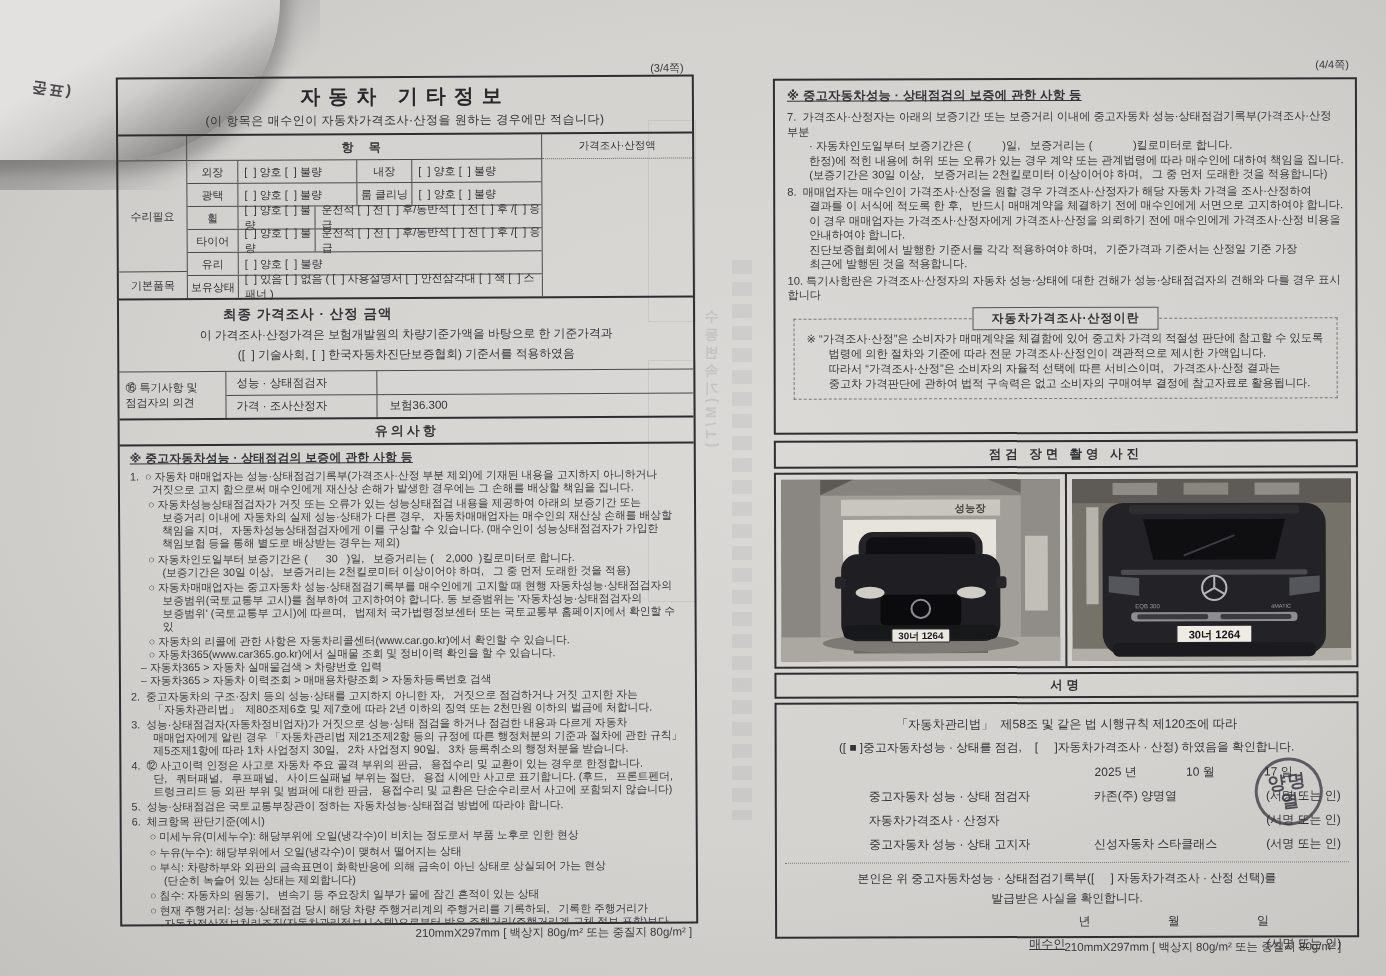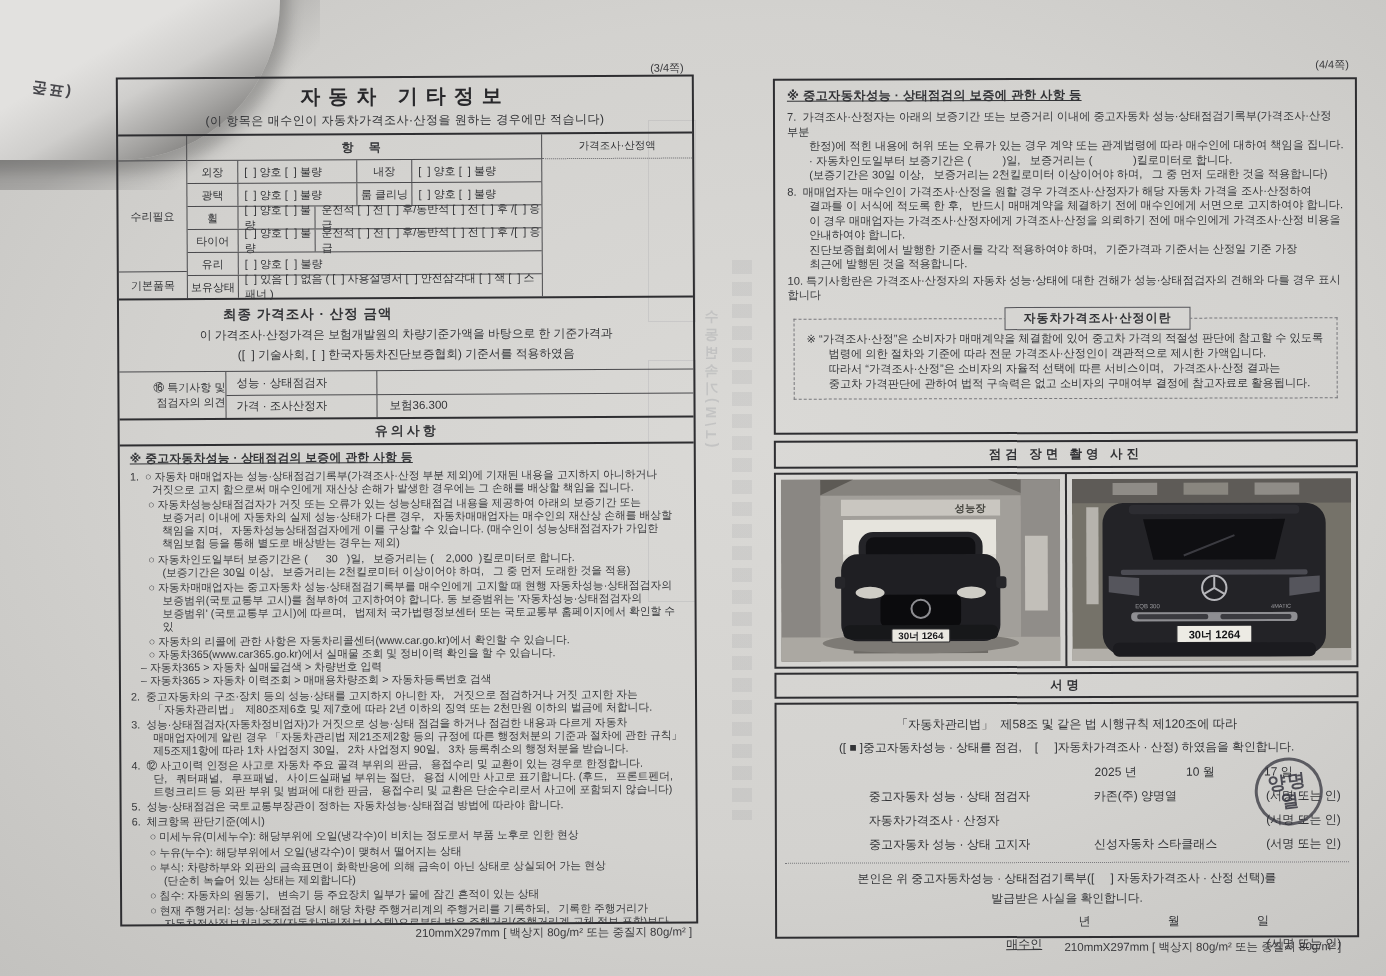--- a/index.html
+++ b/index.html
@@ -56,21 +56,21 @@
     border-left:1px solid #4a4a4d;border-right:1px solid #4a4a4d;}
   .cvx{flex:1;padding-left:6px;align-self:stretch;display:flex;align-items:center;}
   .pcol{width:150px;border-left:1px solid #4a4a4d;display:flex;flex-direction:column;}
   .ph{height:24px;display:flex;align-items:center;justify-content:center;
     border-bottom:1px dotted #66666a;font-size:10.5px;}
   .final{border-bottom:1px solid #4a4a4d;padding:6px 0 7px;}
   .final-h{font-weight:bold;font-size:13.5px;margin-left:104px;letter-spacing:1px;}
   .final-l{text-align:center;font-size:11.8px;margin-top:4px;white-space:pre-wrap;}
   .opinion{display:flex;border-bottom:2px solid #2e2e31;font-size:11px;height:46px;}
   .op-label{width:100px;border-right:1px solid #4a4a4d;display:flex;flex-direction:column;
-    justify-content:center;padding-left:6px;line-height:1.35;align-items:flex-end;}
+    justify-content:center;padding-left:6px;line-height:1.35;}
   .op-rows{flex:1;display:flex;flex-direction:column;}
   .op-row{flex:1;display:flex;align-items:center;}
   .op-row + .op-row{border-top:1px solid #4a4a4d;}
   .op-k{width:140px;padding-left:10px;align-self:stretch;display:flex;align-items:center;
     border-right:1px solid #4a4a4d;font-size:11.5px;}
   .op-v{padding-left:12px;font-size:11.5px;}
   .nh{height:24px;border-bottom:2px solid #2e2e31;display:flex;align-items:center;
     justify-content:center;font-weight:bold;font-size:13px;letter-spacing:3px;}
   .notice{flex:1;padding:5px 8px 2px 10px;overflow:hidden;}
   .nt{font-weight:bold;font-size:11.8px;text-decoration:underline;margin-bottom:3px;letter-spacing:.3px;}
@@ -82,21 +82,21 @@
   .gap{margin-top:2px;}
   
   .rp-box1{left:16px;top:34px;width:580px;height:352px;}
   .warr{padding:7px 10px 0 12px;}
   .warr .nt{font-size:12.3px;margin-bottom:5px;}
   .warr .ln{font-size:11.2px;line-height:14.5px;}
   .def-box{position:relative;border:1px dashed #77777b;margin:16px 18px 0;
     padding:12px 12px 7px;}
   .def-title{position:absolute;top:-12px;left:50%;transform:translateX(-50%);
     border:1px solid #55555a;background:#d6d5d2;padding:2px 18px;font-weight:bold;
-    font-size:12px;letter-spacing:1px;white-space:nowrap;margin-left:32px;}
+    font-size:12px;letter-spacing:1px;white-space:nowrap;}
   .def-box .ln{font-size:11.2px;line-height:15.2px;}
   .rp-photos-head{left:16px;top:396px;width:580px;height:24px;display:flex;align-items:center;
     justify-content:center;font-weight:bold;font-size:12.5px;letter-spacing:4px;}
   .rp-photos{left:16px;top:428px;width:580px;height:192px;display:flex;}
   .ph-cell{flex:1;padding:5px;display:flex;align-items:center;justify-content:center;}
   .ph-cell + .ph-cell{border-left:2px solid #2e2e31;}
   .ph-cell svg{width:100%;height:100%;}
   .rp-sign-head{left:16px;top:628px;width:580px;height:22px;display:flex;align-items:center;
     justify-content:center;font-weight:bold;font-size:12.3px;letter-spacing:4px;}
   .rp-sign{left:16px;top:658px;width:580px;height:232px;font-size:12px;}
@@ -107,21 +107,21 @@
   .srow{display:flex;align-items:center;margin-top:7px;padding:0 16px 0 92px;}
   .srow-label{width:225px;white-space:pre-wrap;}
   .srow-value{flex:1;text-align:left;padding-right:16px;white-space:pre-wrap;}
   .srow-sign{width:104px;text-align:right;white-space:nowrap;}
   .sg-divider{border-top:1px dotted #77777b;margin:9px 8px 0;}
   .sg-issue{text-align:center;margin-top:8px;font-size:11.8px;white-space:pre-wrap;}
   .sg-issue2{text-align:center;margin-top:4px;font-size:11.8px;}
   .sg-idate{margin-top:6px;text-align:right;padding-right:88px;font-size:12px;}
   .sg-idate span{margin-left:74px;}
   .sg-buyer{position:relative;margin-top:6px;height:18px;}
-  .sg-buyer .b-label{position:absolute;left:229px;text-decoration:underline;}
+  .sg-buyer .b-label{position:absolute;left:252px;text-decoration:underline;}
   .sg-buyer .b-sign{position:absolute;right:16px;}
   .stamp{position:absolute;right:34px;top:54px;width:62px;height:62px;border:3px solid rgba(52,52,62,.75);
     border-radius:50%;transform:rotate(-7deg);display:flex;flex-direction:column;align-items:center;
     justify-content:center;color:rgba(48,48,58,.82);font-weight:bold;line-height:1.05;}
   .stamp .s1{font-size:18px;letter-spacing:2px;}
   .stamp .s2{font-size:18px;}
 </style>
 </head>
 <body>
 
@@ -260,22 +260,22 @@
     <div class="pfooter" style="bottom:6px;right:10px;">210mmX297mm [ 백상지 80g/m² 또는 중질지 80g/m² ]</div>
   </div>
 
   <div class="page right-page">
     <div class="plabel" style="top:14px;right:20px;">(4/4쪽)</div>
 
     <div class="pagebox rp-box1">
       <div class="warr">
         <div class="nt">※ 중고자동차성능 · 상태점검의 보증에 관한 사항 등</div>
         <div class="ln">7.  가격조사·산정자는 아래의 보증기간 또는 보증거리 이내에 중고자동차 성능·상태점검기록부(가격조사·산정 부분</div>
+        <div class="ln ind1">· 자동차인도일부터 보증기간은 (          )일,   보증거리는 (             )킬로미터로 합니다.</div>
         <div class="ln ind1">한정)에 적힌 내용에 허위 또는 오류가 있는 경우 계약 또는 관계법령에 따라 매수인에 대하여 책임을 집니다.</div>
-        <div class="ln ind1">· 자동차인도일부터 보증기간은 (          )일,   보증거리는 (             )킬로미터로 합니다.</div>
         <div class="ln ind1">(보증기간은 30일 이상,   보증거리는 2천킬로미터 이상이어야 하며,   그 중 먼저 도래한 것을 적용합니다)</div>
         <div class="ln gap">8.  매매업자는 매수인이 가격조사·산정을 원할 경우 가격조사·산정자가 해당 자동차 가격을 조사·산정하여</div>
         <div class="ln ind1">결과를 이 서식에 적도록 한 후,   반드시 매매계약을 체결하기 전에 매수인에게 서면으로 고지하여야 합니다.</div>
         <div class="ln ind1">이 경우 매매업자는 가격조사·산정자에게 가격조사·산정을 의뢰하기 전에 매수인에게 가격조사·산정 비용을</div>
         <div class="ln ind1">안내하여야 합니다.</div>
         <div class="ln ind1">진단보증협회에서 발행한 기준서를 각각 적용하여야 하며,   기준가격과 기준서는 산정일 기준 가장</div>
         <div class="ln ind1">최근에 발행된 것을 적용합니다.</div>
         <div class="ln gap">10. 특기사항란은 가격조사·산정자의 자동차 성능·상태에 대한 견해가 성능·상태점검자의 견해와 다를 경우 표시합니다</div>
       </div>
       <div class="def-box">

